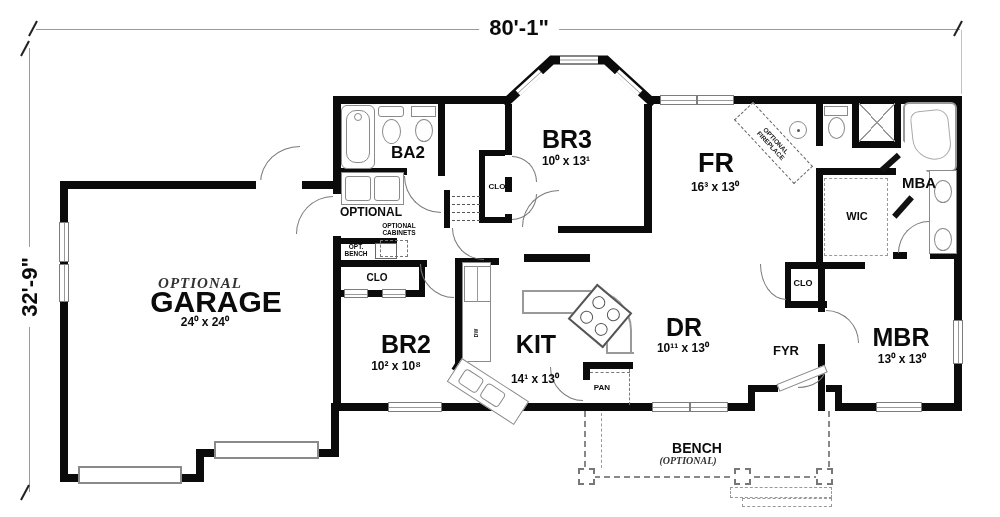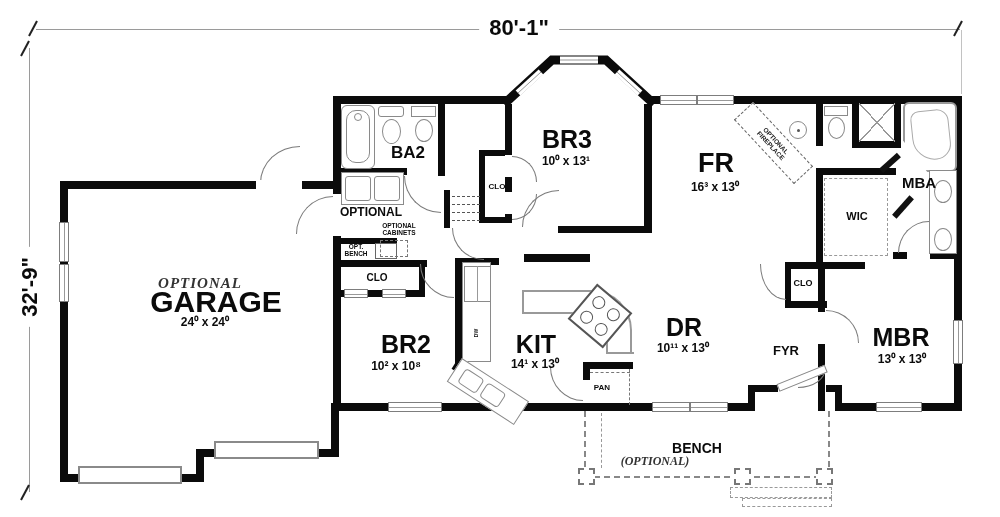--- a/index.html
+++ b/index.html
@@ -225,28 +225,28 @@
   <div class="lbl z" style="left:715px;top:187px;font-size:12px;">16³ x 13⁰</div>
 
   <div class="lbl z" style="left:919px;top:183px;font-size:15px;">MBA</div>
   <div class="lbl z" style="left:857px;top:217px;font-size:11px;">WIC</div>
   <div class="lbl z" style="left:803px;top:284px;font-size:9px;">CLO</div>
 
   <div class="lbl z" style="left:398px;top:344px;font-size:25px;margin-left:8px;">BR2</div>
   <div class="lbl z" style="left:396px;top:366px;font-size:12px;">10² x 10⁸</div>
 
   <div class="lbl z" style="left:536px;top:344px;font-size:25px;">KIT</div>
-  <div class="lbl z" style="left:535px;top:364px;font-size:12px;">14¹ x 13⁰</div>
+  <div class="lbl z" style="left:535px;top:379px;font-size:12px;">14¹ x 13⁰</div>
   <div class="lbl z" style="left:477px;top:333px;font-size:5px;transform:translate(-50%,-50%) rotate(-90deg);">DW</div>
 
   <div class="lbl z" style="left:684px;top:327px;font-size:25px;">DR</div>
   <div class="lbl z" style="left:683px;top:348px;font-size:12px;">10¹¹ x 13⁰</div>
   <div class="lbl z" style="left:602px;top:388px;font-size:8px;">PAN</div>
 
   <div class="lbl z" style="left:786px;top:351px;font-size:13px;">FYR</div>
 
   <div class="lbl z" style="left:901px;top:337px;font-size:25px;">MBR</div>
   <div class="lbl z" style="left:902px;top:359px;font-size:12px;">13⁰ x 13⁰</div>
 
   <div class="lbl z" style="left:697px;top:449px;font-size:14px;">BENCH</div>
-  <div class="lbl z ser" style="left:655px;top:461px;font-size:12px;">(OPTIONAL)</div>
+  <div class="lbl z ser" style="left:688px;top:461px;font-size:10px;">(OPTIONAL)</div>
 
 </div>
 
 </body></html>

